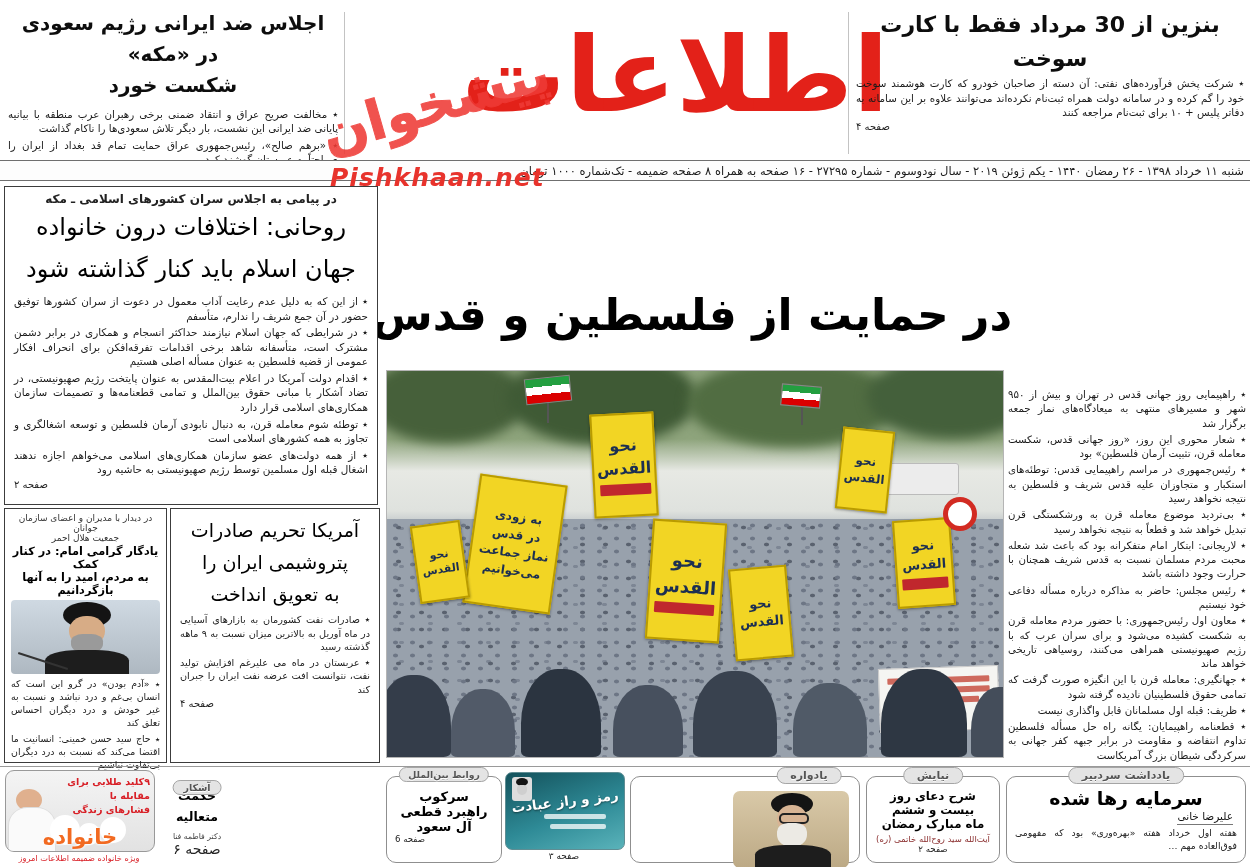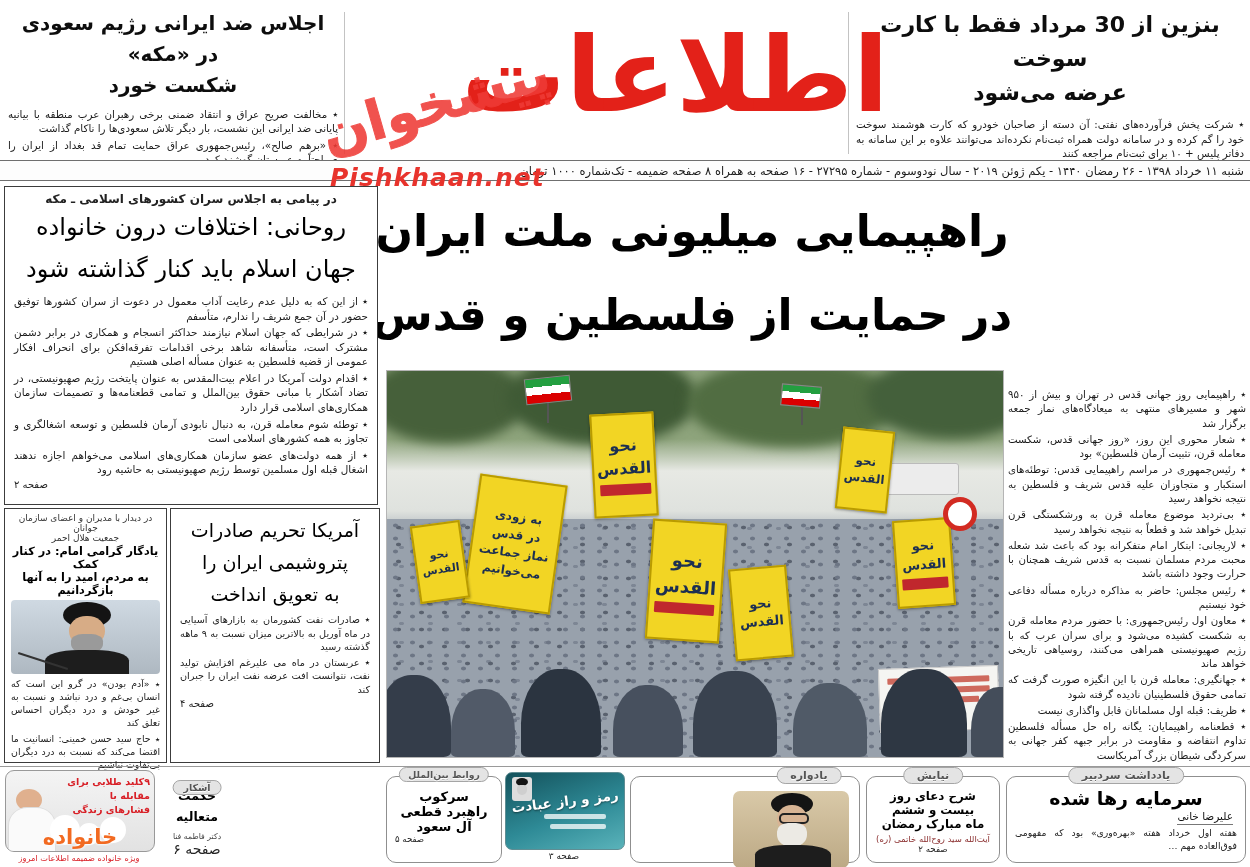--- a/index.html
+++ b/index.html
@@ -61,30 +61,28 @@
     </div>
     <div class="pageref">صفحه ۱۲</div>
   </div>
 
   <div class="abs logo" style="left:460px;top:5px;width:430px;height:150px;">اطلاعات</div>
   <div class="abs wm" style="left:318px;top:72px;z-index:6;">پیشخوان</div>
   <div class="abs wmurl" style="left:330px;top:163px;z-index:6;">Pishkhaan.net</div>
 
   <div class="abs" style="left:856px;top:8px;width:388px;height:150px;">
     <div class="hlsmall" style="font-size:22px;">بنزین از 30 مرداد فقط با کارت سوخت</div>
-    <div class="hlsmall" style="font-size:22px;margin-bottom:7px;">عرضه می‌شود</div>
     <div class="bullets" style="font-size:10.3px;">
       <p>٭ شرکت پخش فرآورده‌های نفتی: آن دسته از صاحبان خودرو که کارت هوشمند سوخت خود را گم کرده و در سامانه دولت همراه ثبت‌نام نکرده‌اند می‌توانند علاوه بر این سامانه به دفاتر پلیس + ۱۰ برای ثبت‌نام مراجعه کنند</p>
     </div>
     <div class="pageref">صفحه ۴</div>
   </div>
 
   <div class="abs dateline" style="left:0;top:160px;width:1250px;height:21px;box-sizing:border-box;">شنبه ۱۱ خرداد ۱۳۹۸ - ۲۶ رمضان ۱۴۴۰ - یکم ژوئن ۲۰۱۹ - سال نودوسوم - شماره ۲۷۲۹۵ - ۱۶ صفحه به همراه ۸ صفحه ضمیمه - تک‌شماره ۱۰۰۰ تومان</div>
 
-  <div class="abs mainh" style="left:372px;top:188px;width:640px;">راهپیمایی میلیونی ملت ایران</div>
   <div class="abs mainh" style="left:372px;top:272px;width:640px;">در حمایت از فلسطین و قدس شریف</div>
 
   <div class="abs box" style="left:4px;top:186px;width:374px;height:319px;">
     <div class="center" style="font-size:12px;font-weight:bold;color:#222;">در پیامی به اجلاس سران کشورهای اسلامی ـ مکه</div>
     <div class="center" style="font-size:24px;line-height:42px;color:#000;">روحانی: اختلافات درون خانواده</div>
     <div class="center" style="font-size:24px;line-height:42px;margin-bottom:4px;color:#000;">جهان اسلام باید کنار گذاشته شود</div>
     <div class="bullets" style="font-size:10.4px;">
       <p>٭ از این که به دلیل عدم رعایت آداب معمول در دعوت از سران کشورها توفیق حضور در آن جمع شریف را ندارم، متأسفم</p>
       <p>٭ در شرایطی که جهان اسلام نیازمند حداکثر انسجام و همکاری در برابر دشمن مشترک است، متأسفانه شاهد برخی اقدامات تفرقه‌افکن برای انحراف افکار عمومی از قضیه فلسطین به عنوان مسأله اصلی هستیم</p>
       <p>٭ اقدام دولت آمریکا در اعلام بیت‌المقدس به عنوان پایتخت رژیم صهیونیستی، در تضاد آشکار با مبانی حقوق بین‌الملل و تمامی قطعنامه‌ها و تصمیمات سازمان همکاری‌های اسلامی قرار دارد</p>
@@ -237,21 +235,21 @@
     <div class="tealbar"></div>
     <div class="tealbar" style="margin-left:44px;"></div>
   </div>
   <div class="abs pageref" style="left:505px;top:851px;width:118px;text-align:center;font-size:9px;">صفحه ۳</div>
 
   <div class="rbox" style="left:386px;top:776px;width:116px;height:87px;">
     <div class="pill" style="font-size:9.3px;padding:1px 8px;">روابط بین‌الملل</div>
     <div class="center" style="font-size:13px;font-weight:bold;margin-top:2px;color:#000;">سرکوب</div>
     <div class="center" style="font-size:13px;font-weight:bold;color:#000;">راهبرد قطعی</div>
     <div class="center" style="font-size:13px;font-weight:bold;color:#000;">آل سعود</div>
-    <div class="pageref" style="font-size:8.6px;">صفحه ۵</div>
+    <div class="pageref" style="font-size:8.6px;">صفحه 6</div>
   </div>
 
   <div class="abs" style="left:158px;top:776px;width:78px;height:87px;">
     <div style="position:relative;height:100%;">
       <div class="pill" style="font-size:9.5px;padding:1px 10px;top:-8px;">آشکار</div>
       <div class="center" style="font-size:12.5px;font-weight:bold;margin-top:12px;color:#000;">حکمت</div>
       <div class="center" style="font-size:12.5px;font-weight:bold;margin-top:6px;color:#000;">متعالیه</div>
       <div class="center" style="font-size:7.8px;color:#444;margin-top:8px;">دکتر فاطمه فنا</div>
       <div class="pageref" style="font-size:14px;text-align:center;">صفحه ۶</div>
     </div>

